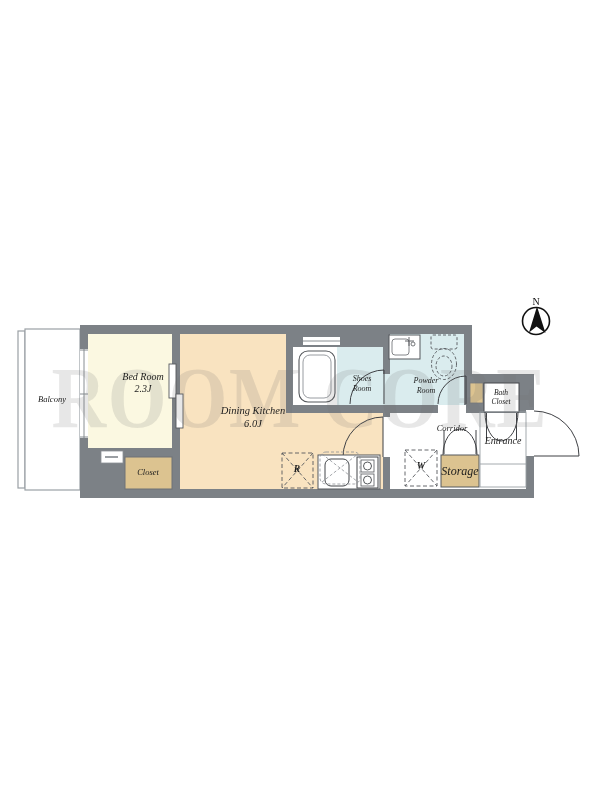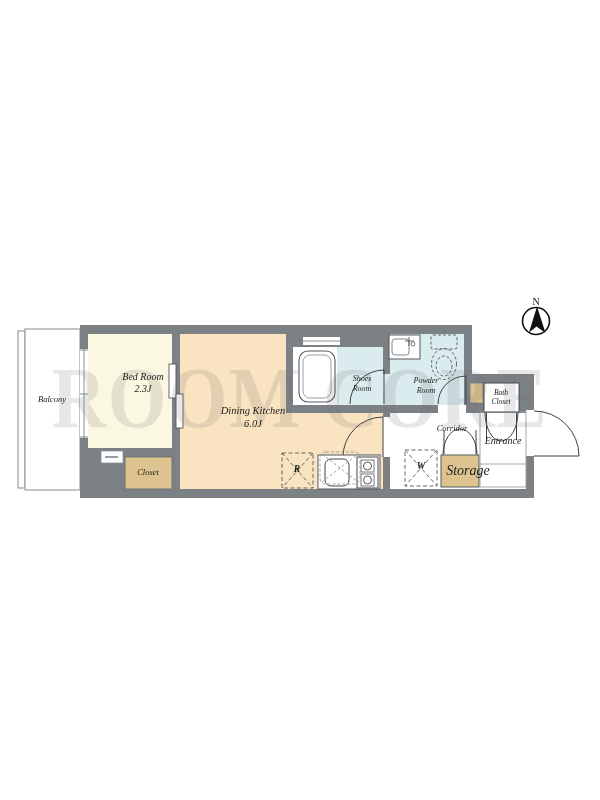--- a/index.html
+++ b/index.html
@@ -187,21 +187,21 @@
 
   <div class="lbl" style="left:501px;top:397px;font-size:7.5px;">
     <span>Bath</span>
     <span>Closet</span>
   </div>
 
   <div class="lbl" style="left:452px;top:428px;font-size:8.5px;">Corridor</div>
 
   <div class="lbl" style="left:503px;top:441px;font-size:10px;">Entrance</div>
 
-  <div class="lbl" style="left:460px;top:471px;font-size:14px;margin-left:8px;">Storage</div>
+  <div class="lbl" style="left:460px;top:471px;font-size:12px;">Storage</div>
 
   <div class="lbl mark" style="left:297px;top:470px;font-size:9.5px;">R</div>
 
   <div class="lbl mark" style="left:421px;top:467px;font-size:9.5px;">W</div>
 
   <div id="north-label">N</div>
 
 </div>
 
 </body></html>

